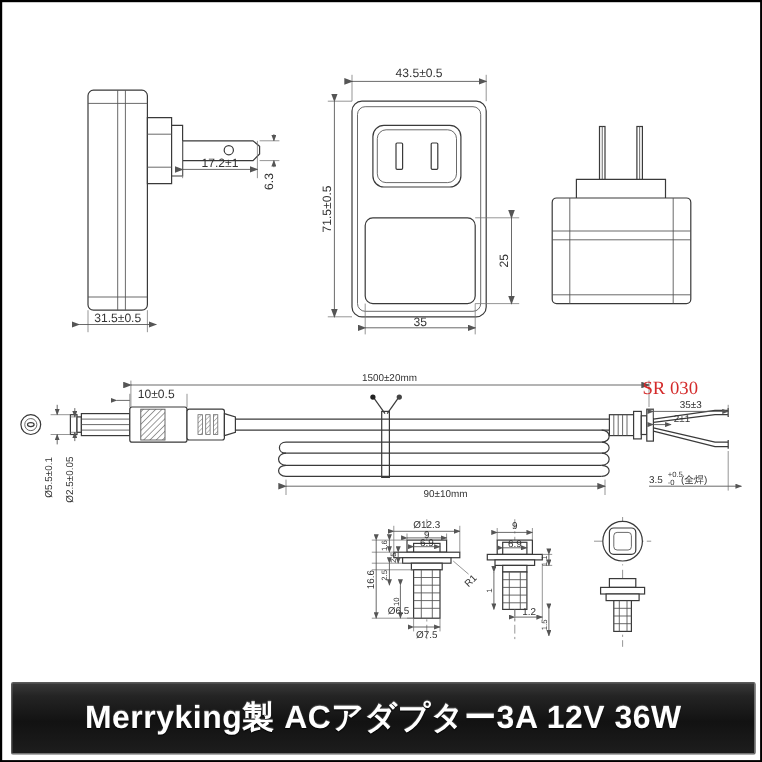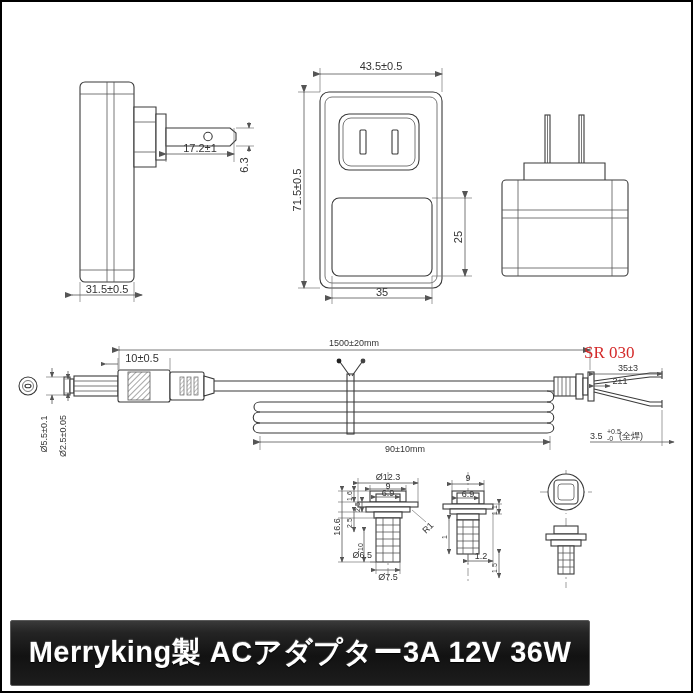--- a/index.html
+++ b/index.html
@@ -1,20 +1,20 @@
 <!DOCTYPE html>
 <html><head>
 <meta charset="utf-8">
 <style>
   html,body{margin:0;padding:0;background:#fff;}
   body{width:693px;height:693px;overflow:hidden;font-family:"Liberation Sans",sans-serif;}
   #page{position:relative;width:693px;height:693px;background:#ffffff;box-sizing:border-box;border:2px solid #000;}
   #drawing{position:absolute;left:0;top:0;width:693px;height:608px;}
   svg{display:block;}
-  .banner{position:absolute;left:8px;top:618px;width:580px;height:66px;
+  .banner{position:absolute;left:8px;top:618px;width:677px;height:66px;
           background:linear-gradient(180deg,#3a3a3a 0%,#242424 18%,#121212 55%,#1d1d1d 100%);
           border:1px solid #5a5a5a;border-radius:2px;
           display:flex;align-items:center;justify-content:center;box-sizing:border-box;}
   .banner-text{color:#ffffff;font-family:"Liberation Sans",sans-serif;font-weight:bold;
                font-size:29px;letter-spacing:0.5px;white-space:nowrap;
                text-shadow:0 1px 1px #000,0 -1px 1px #555;}
 </style>
 </head>
 <body>
 

